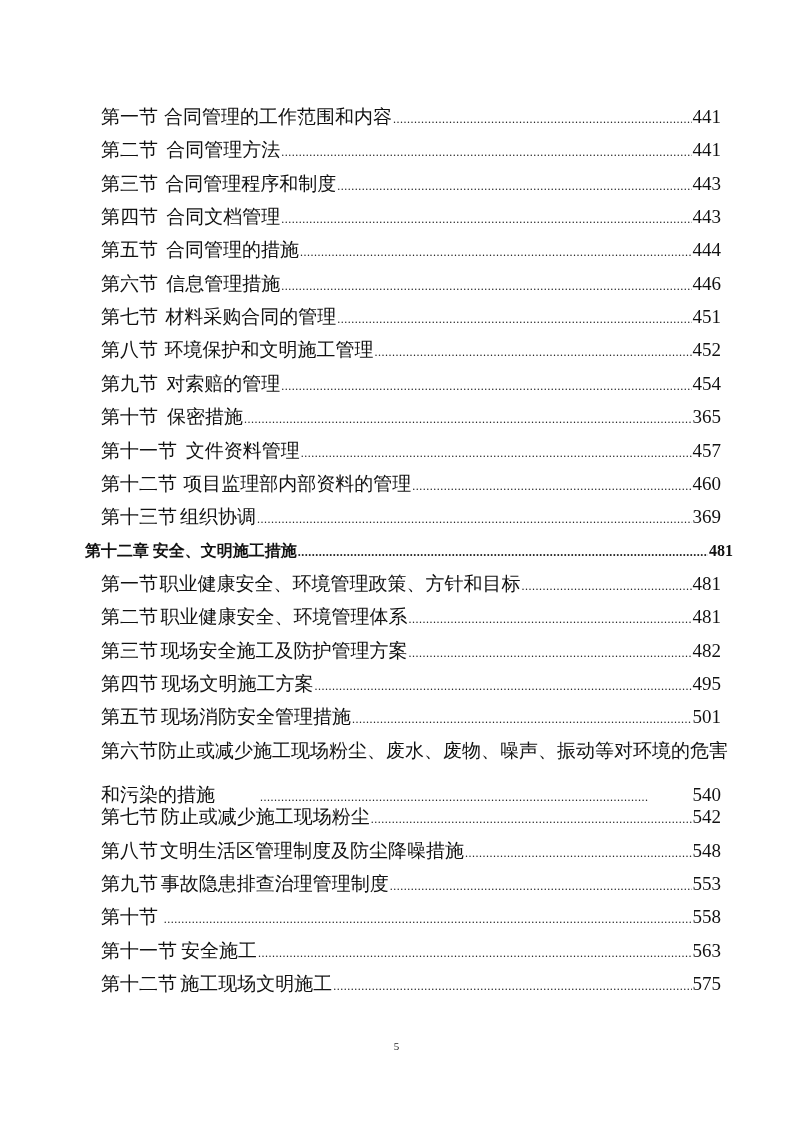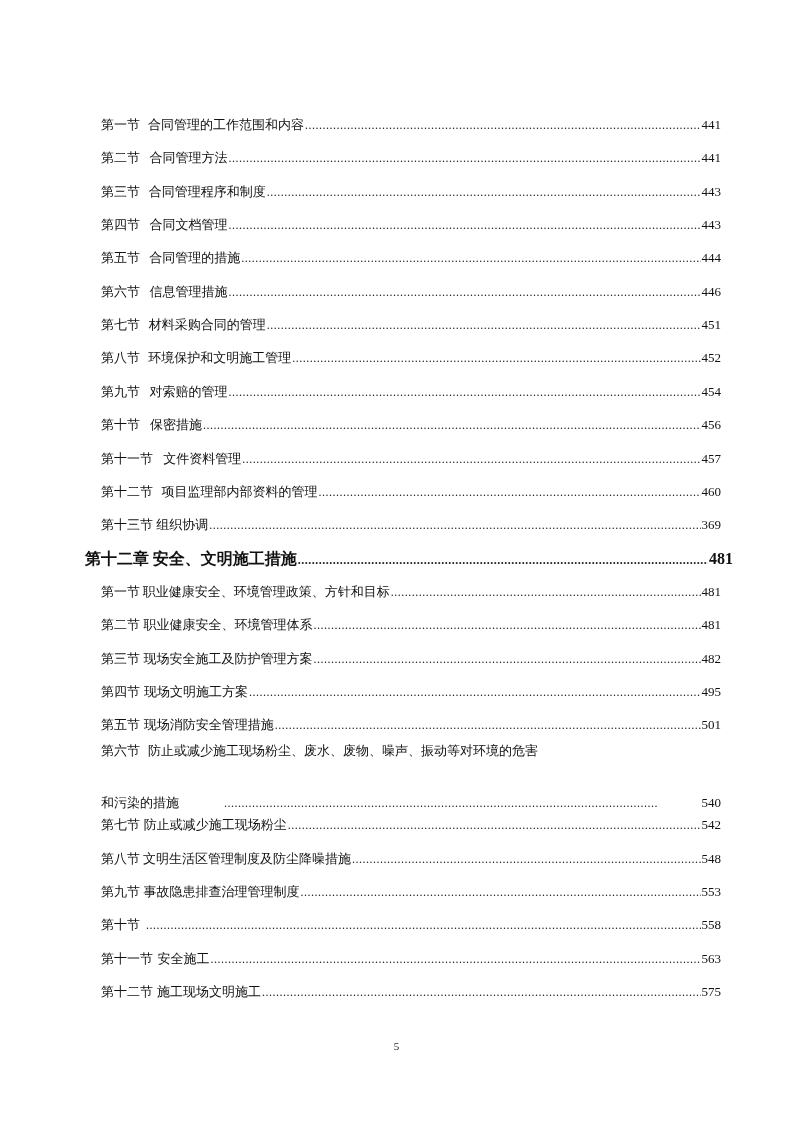--- a/index.html
+++ b/index.html
@@ -1,29 +1,29 @@
 <!DOCTYPE html>
 <html><head>
 <meta charset="utf-8">
 <style>
   html, body { margin: 0; padding: 0; background: #ffffff; }
   body { width: 793px; height: 1122px; position: relative; overflow: hidden;
          font-family: "Liberation Serif", "DejaVu Serif", serif; color: #111111; }
   .toc { position: absolute; left: 0; top: 100px; width: 793px; }
-  .row { position: absolute; height: 33px; line-height: 33px; font-size: 13px;
+  .row { position: absolute; height: 33px; line-height: 33px; font-size: 19px;
          display: flex; align-items: baseline; white-space: nowrap; }
   .row.section { left: 101px; width: 620px; }
   .row.chapter { left: 85px; width: 648px; font-weight: bold; font-size: 16px; }
   .row.cont { left: 101px; width: 620px; }
   .label { flex: 0 0 auto; }
   .gap { display: inline-block; }
   .title { flex: 0 0 auto; }
   .dots { flex: 1 1 auto; overflow: hidden; margin: 0 1px; color: #222; letter-spacing: 0.5px; }
   .dots::before { content: "................................................................................................................................................................................................................................................................"; font-size: 12px; }
-  .page { flex: 0 0 auto; text-align: center; margin-top: 8px; }
+  .page { flex: 0 0 auto; text-align: center; }
   .page-num { position: absolute; left: 0; width: 793px; top: 1040px; text-align: center;
               font-size: 11px; color: #222; }
 </style>
 </head>
 <body>
 
 <div class="toc" id="toc">
     <div class="row section" style="top: 0px;">
       <span class="label">第一节</span>
       <span class="gap" style="width: 18px;"></span>
@@ -85,21 +85,21 @@
       <span class="gap" style="width: 18px;"></span>
       <span class="title">对索赔的管理</span>
       <span class="dots"></span>
       <span class="page">454</span>
     </div>
     <div class="row section" style="top: 300.15px;">
       <span class="label">第十节</span>
       <span class="gap" style="width: 18px;"></span>
       <span class="title">保密措施</span>
       <span class="dots"></span>
-      <span class="page">456</span>
+      <span class="page">365</span>
     </div>
     <div class="row section" style="top: 333.5px;">
       <span class="label">第十一节</span>
       <span class="gap" style="width: 20px;"></span>
       <span class="title">文件资料管理</span>
       <span class="dots"></span>
       <span class="page">457</span>
     </div>
     <div class="row section" style="top: 366.85px;">
       <span class="label">第十二节</span>

